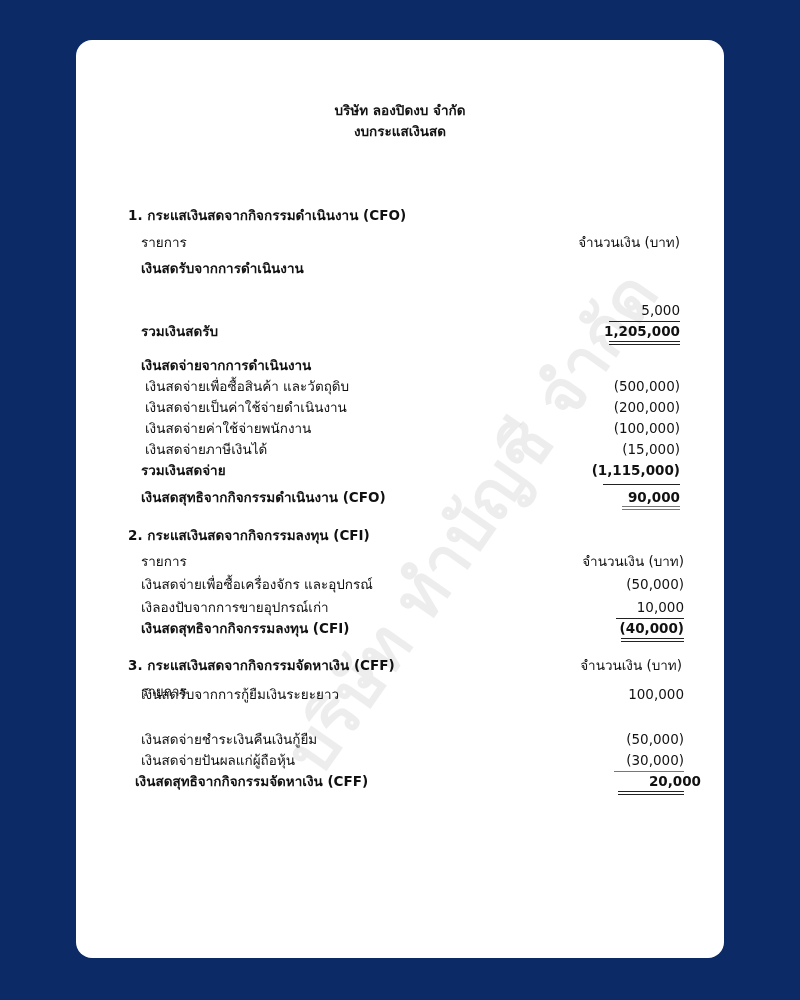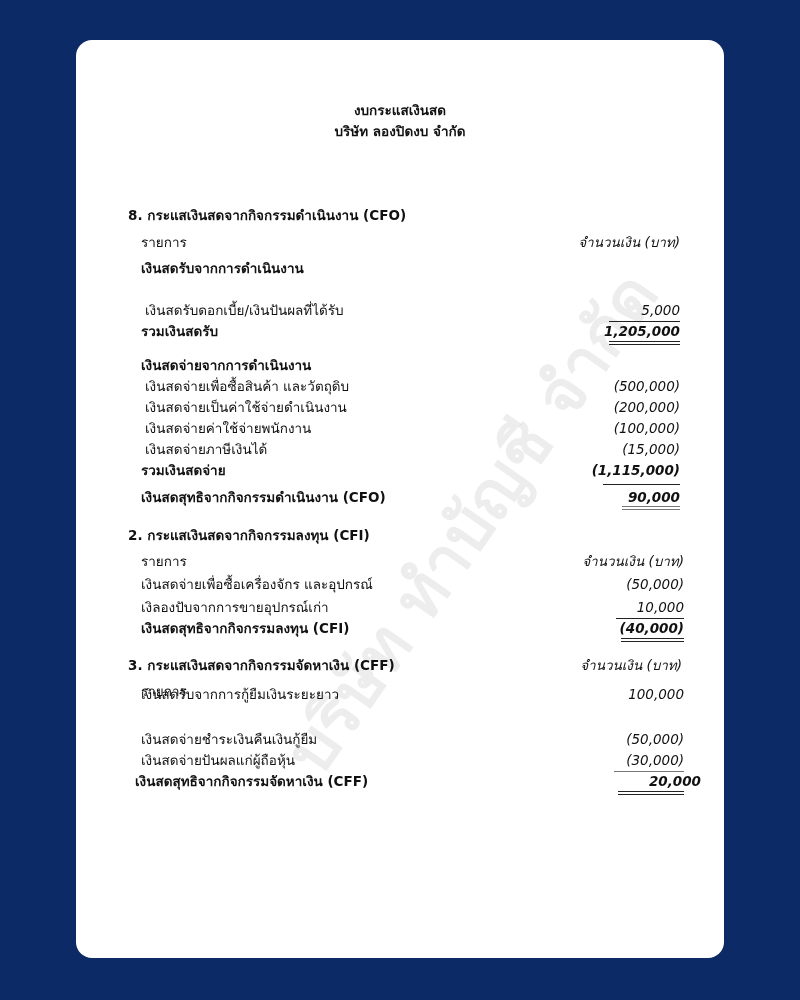--- a/index.html
+++ b/index.html
@@ -36,49 +36,48 @@
     position: absolute; left: 0; right: 0; top: 60px;
     text-align: center;
     font-weight: bold; font-size: 13.5px; line-height: 21px;
   }
   .row {
     position: absolute;
     left: 0; width: 648px; height: 20px;
     font-size: 13.5px; line-height: 20px;
   }
   .lbl { position: absolute; white-space: nowrap; }
-  .amt { position: absolute; white-space: nowrap; text-align: right; font-style: italic; }
+  .amt { position: absolute; white-space: nowrap; text-align: right; }
   .b { font-weight: bold; }
   .line { position: absolute; height: 1px; background: #222; }
   .dline { position: absolute; height: 4px; border-top: 1.5px solid #222; border-bottom: 1.5px solid #222; box-sizing: border-box; }
   .gline { position: absolute; height: 4px; border-top: 1.5px solid #777; border-bottom: 1.5px solid #777; box-sizing: border-box; }
 </style>
 </head>
 <body>
 
 <div class="card">
   <div class="watermark">บริษัท ทำบัญชี จำกัด</div>
 
   <div class="header">
+    <div>บริษัท ลองปิดงบ จำกัด</div>
     <div>งบกระแสเงินสด</div>
-    <div>บริษัท ลองปิดงบ จำกัด</div>
   </div>
 
   <div class="row b" style="top:165px">
-    <span class="lbl" style="left:52px">8. กระแสเงินสดจากกิจกรรมดำเนินงาน (CFO)</span>
+    <span class="lbl" style="left:52px">1. กระแสเงินสดจากกิจกรรมดำเนินงาน (CFO)</span>
   </div>
   <div class="row" style="top:192px">
     <span class="lbl" style="left:65px">รายการ</span>
     <span class="amt" style="right:44px">จำนวนเงิน (บาท)</span>
   </div>
   <div class="row b" style="top:218px">
     <span class="lbl" style="left:65px">เงินสดรับจากการดำเนินงาน</span>
   </div>
   <div class="row" style="top:260px">
-    <span class="lbl" style="left:69px">เงินสดรับดอกเบี้ย/เงินปันผลที่ได้รับ</span>
     <span class="amt" style="right:44px">5,000</span>
   </div>
   <div class="line" style="left:533px; width:71px; top:281px"></div>
   <div class="row b" style="top:281px">
     <span class="lbl" style="left:65px">รวมเงินสดรับ</span>
     <span class="amt" style="right:44px">1,205,000</span>
   </div>
   <div class="dline" style="left:533px; width:71px; top:301px"></div>
 
   <div class="row b" style="top:315px">

